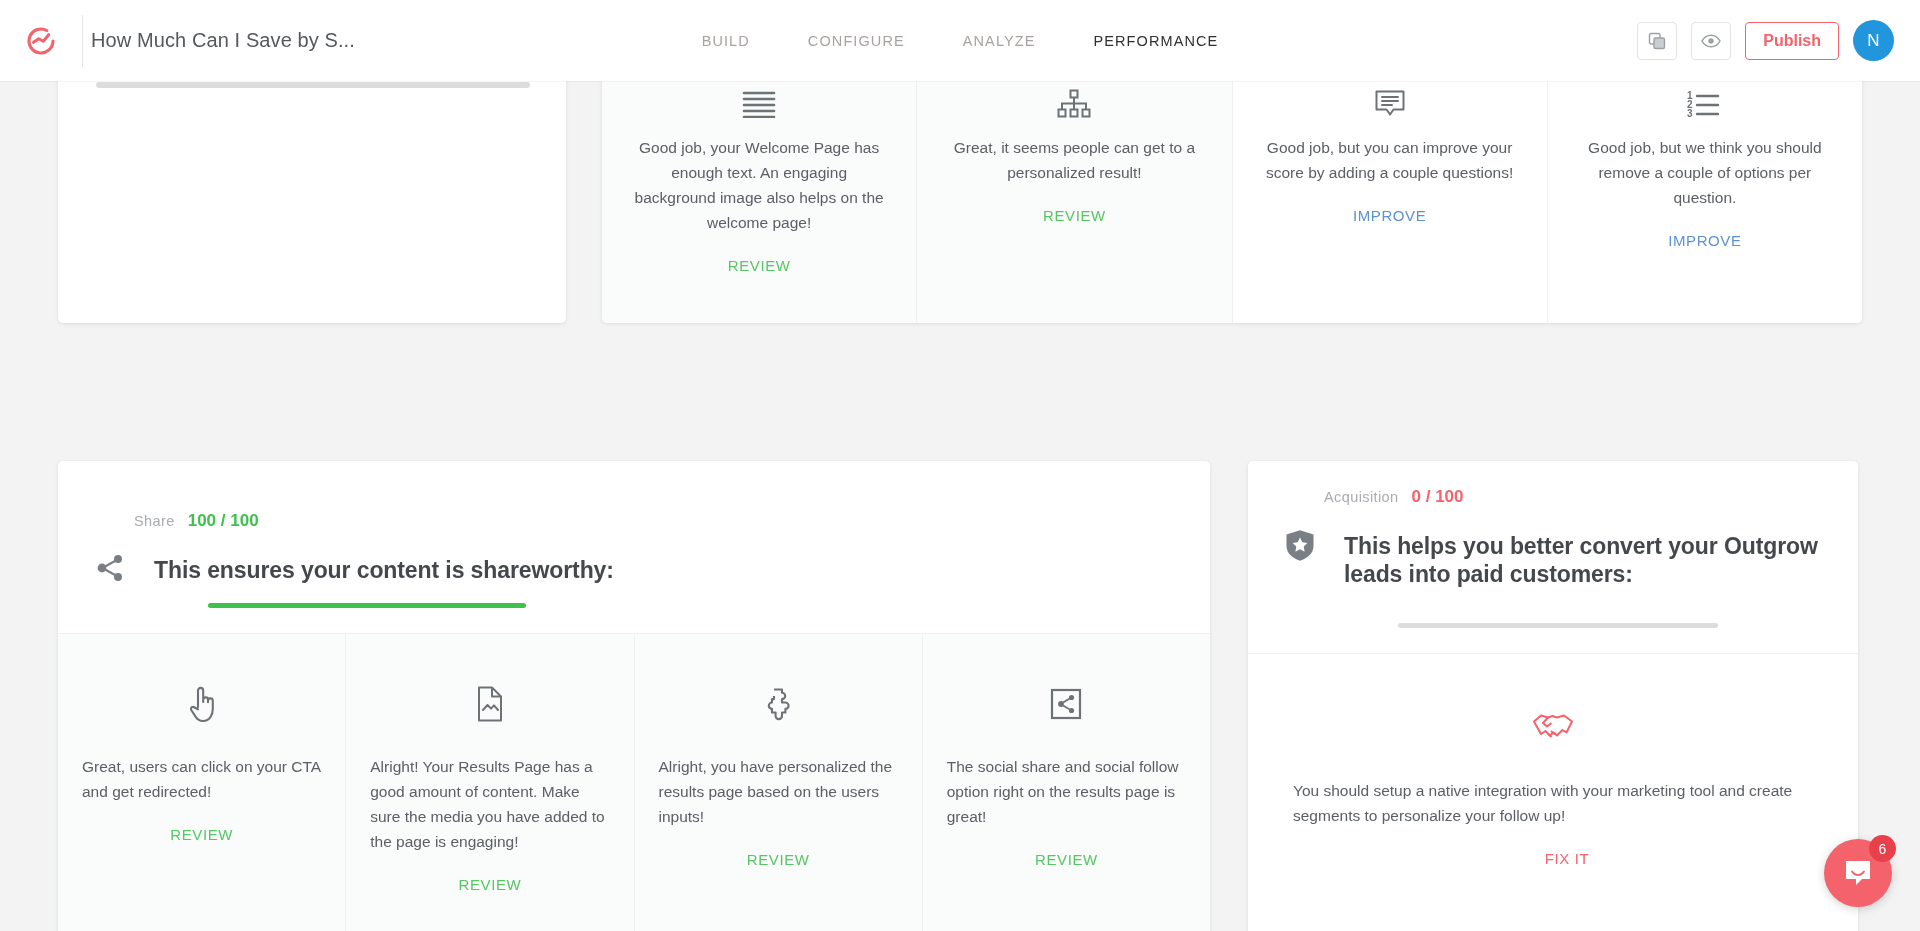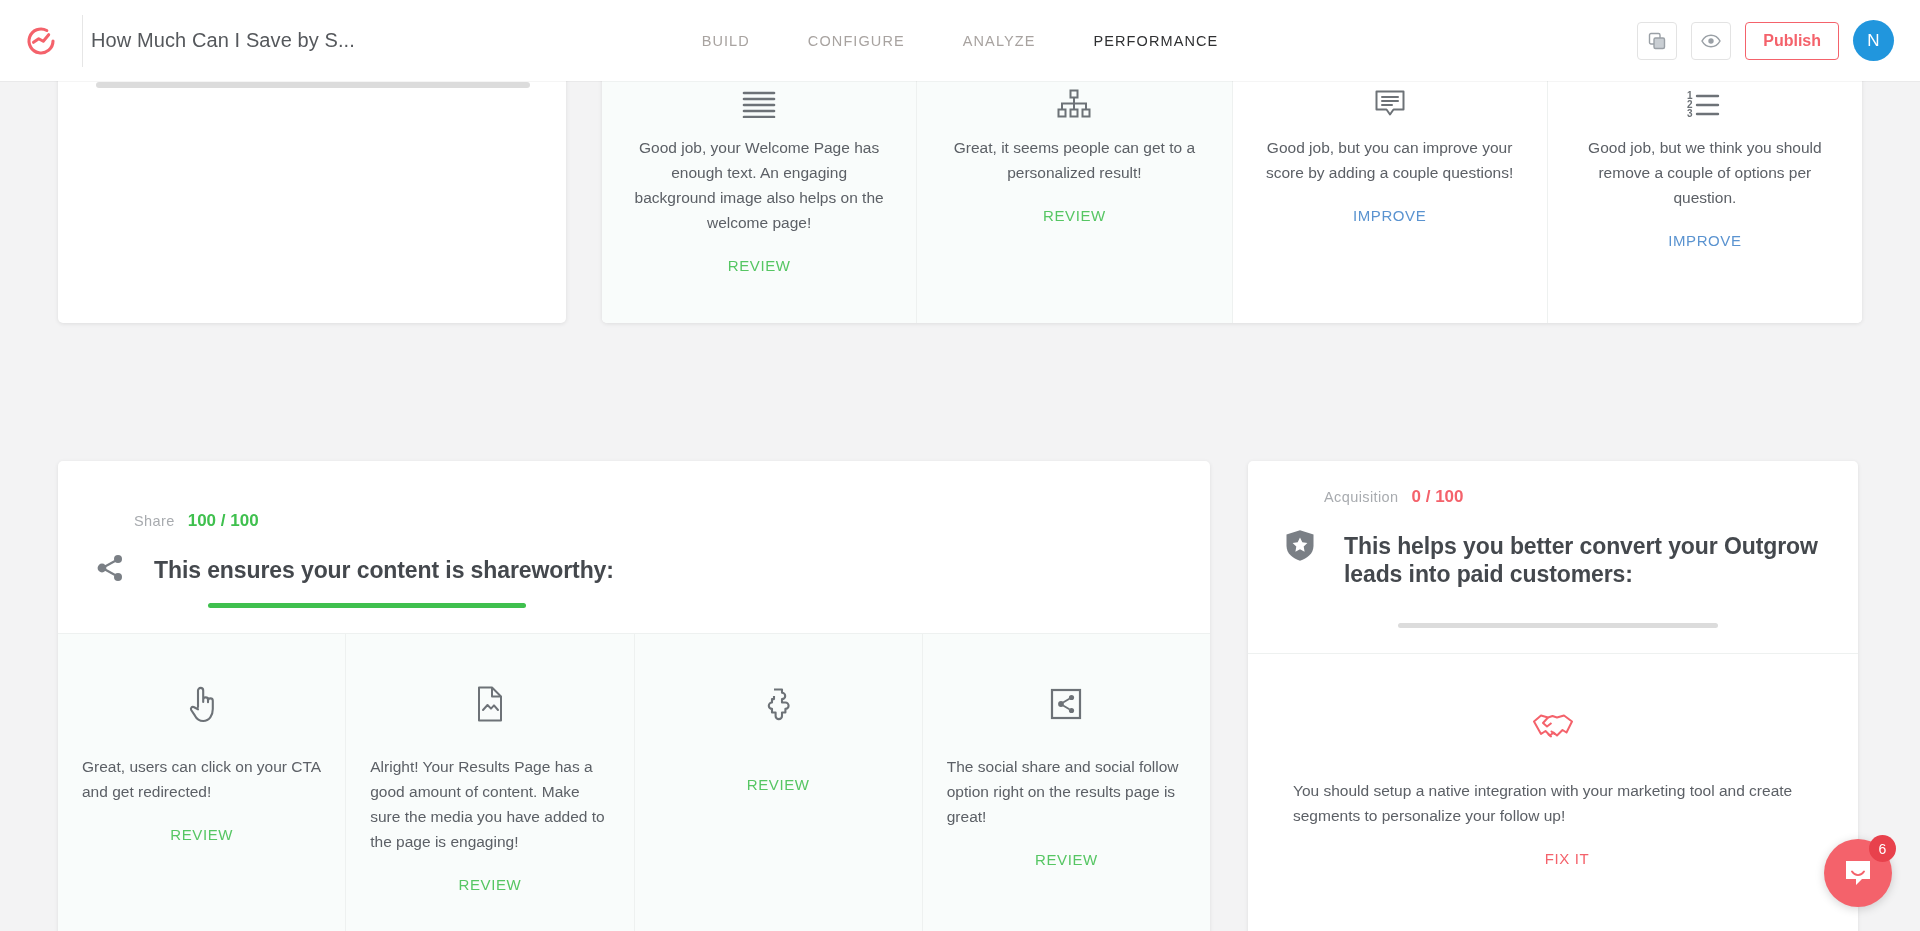--- a/index.html
+++ b/index.html
@@ -541,20 +541,21 @@
           <div class="stile-text">Alright! Your Results Page has a good amount of content. Make sure the media you have added to the page is engaging!</div>
           <div class="stile-action act-review">REVIEW</div>
         </div>
 
         <div class="stile">
           <div class="stile-icon">
             <svg width="34" height="34" viewBox="0 0 34 34">
               <path d="M13 2.5h8v3.2a3.2 3.2 0 1 1 0 6.4v3.4h3.4a3.2 3.2 0 1 1 0 6.4v3.6h-3.4v3.4a3.2 3.2 0 1 1-6.4 0v-3.4H11v-3.6a3.2 3.2 0 1 1 0-6.4v-3.4h2v-3.2" fill="none" stroke="#6d7277" stroke-width="2.1" stroke-linejoin="round"></path>
             </svg>
           </div>
+          <div class="stile-text">Alright, you have personalized the results page based on the users inputs!</div>
           <div class="stile-action act-review">REVIEW</div>
         </div>
 
         <div class="stile">
           <div class="stile-icon">
             <svg width="32" height="32" viewBox="0 0 32 32">
               <rect x="2" y="2" width="28" height="28" fill="none" stroke="#6d7277" stroke-width="2.2"></rect>
               <circle cx="21.5" cy="9.5" r="2.6" fill="#6d7277"></circle>
               <circle cx="11" cy="16" r="2.9" fill="#6d7277"></circle>
               <circle cx="21.5" cy="22.5" r="2.6" fill="#6d7277"></circle>

